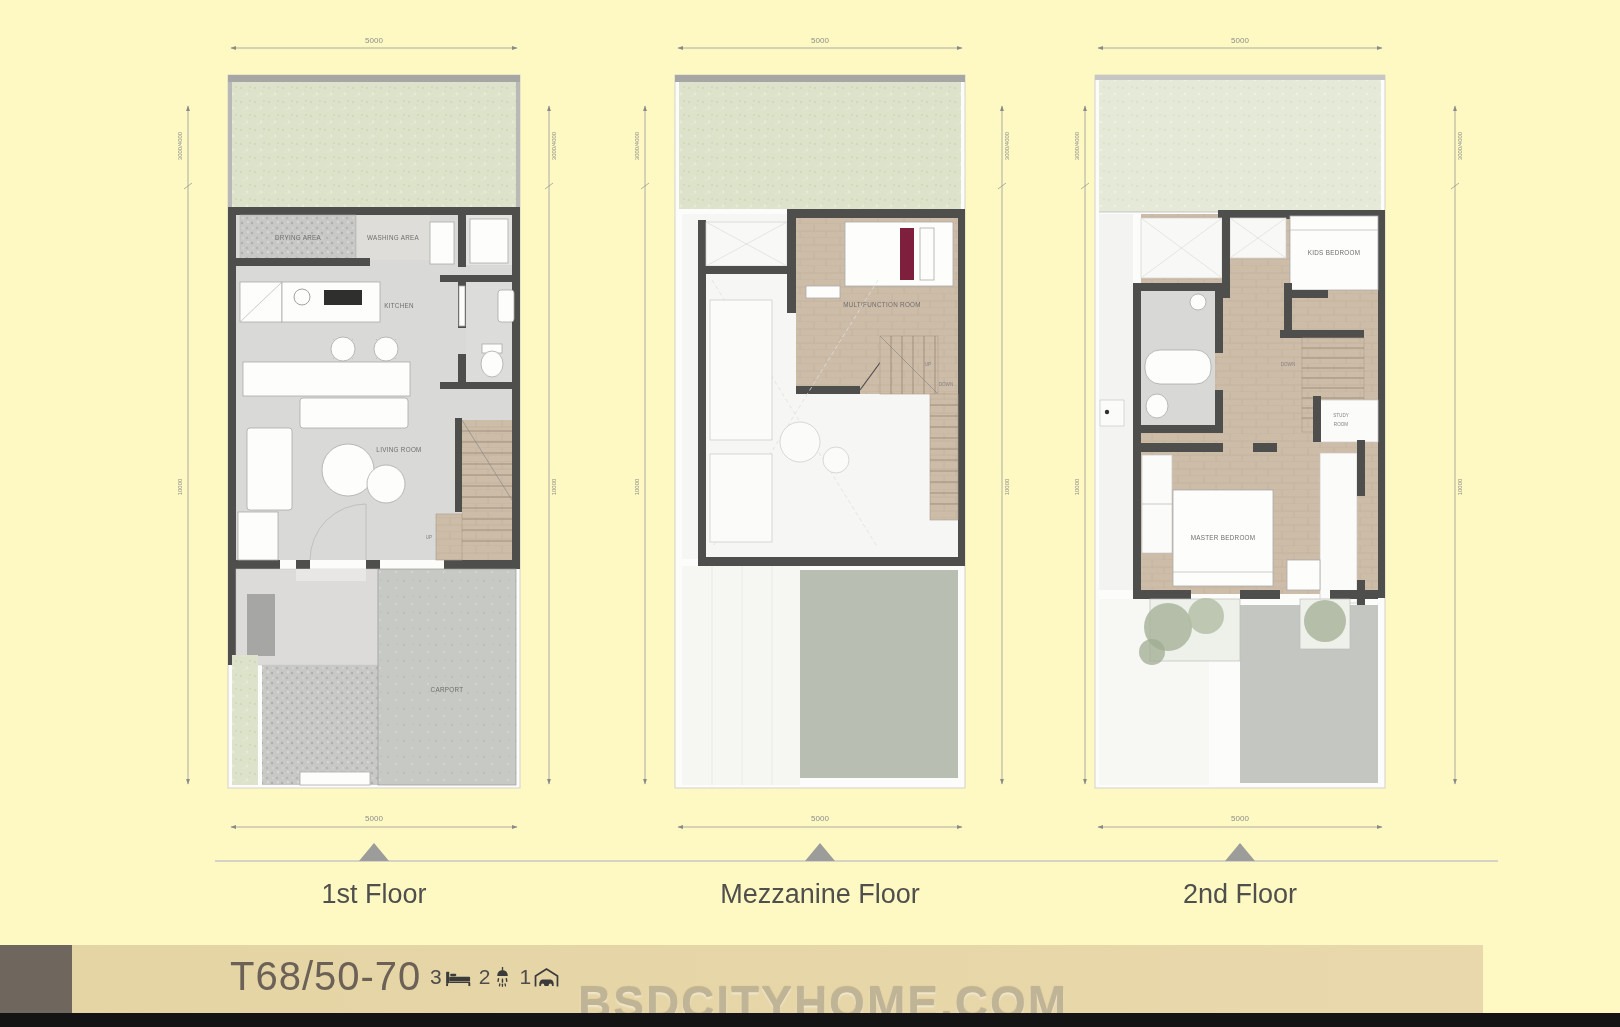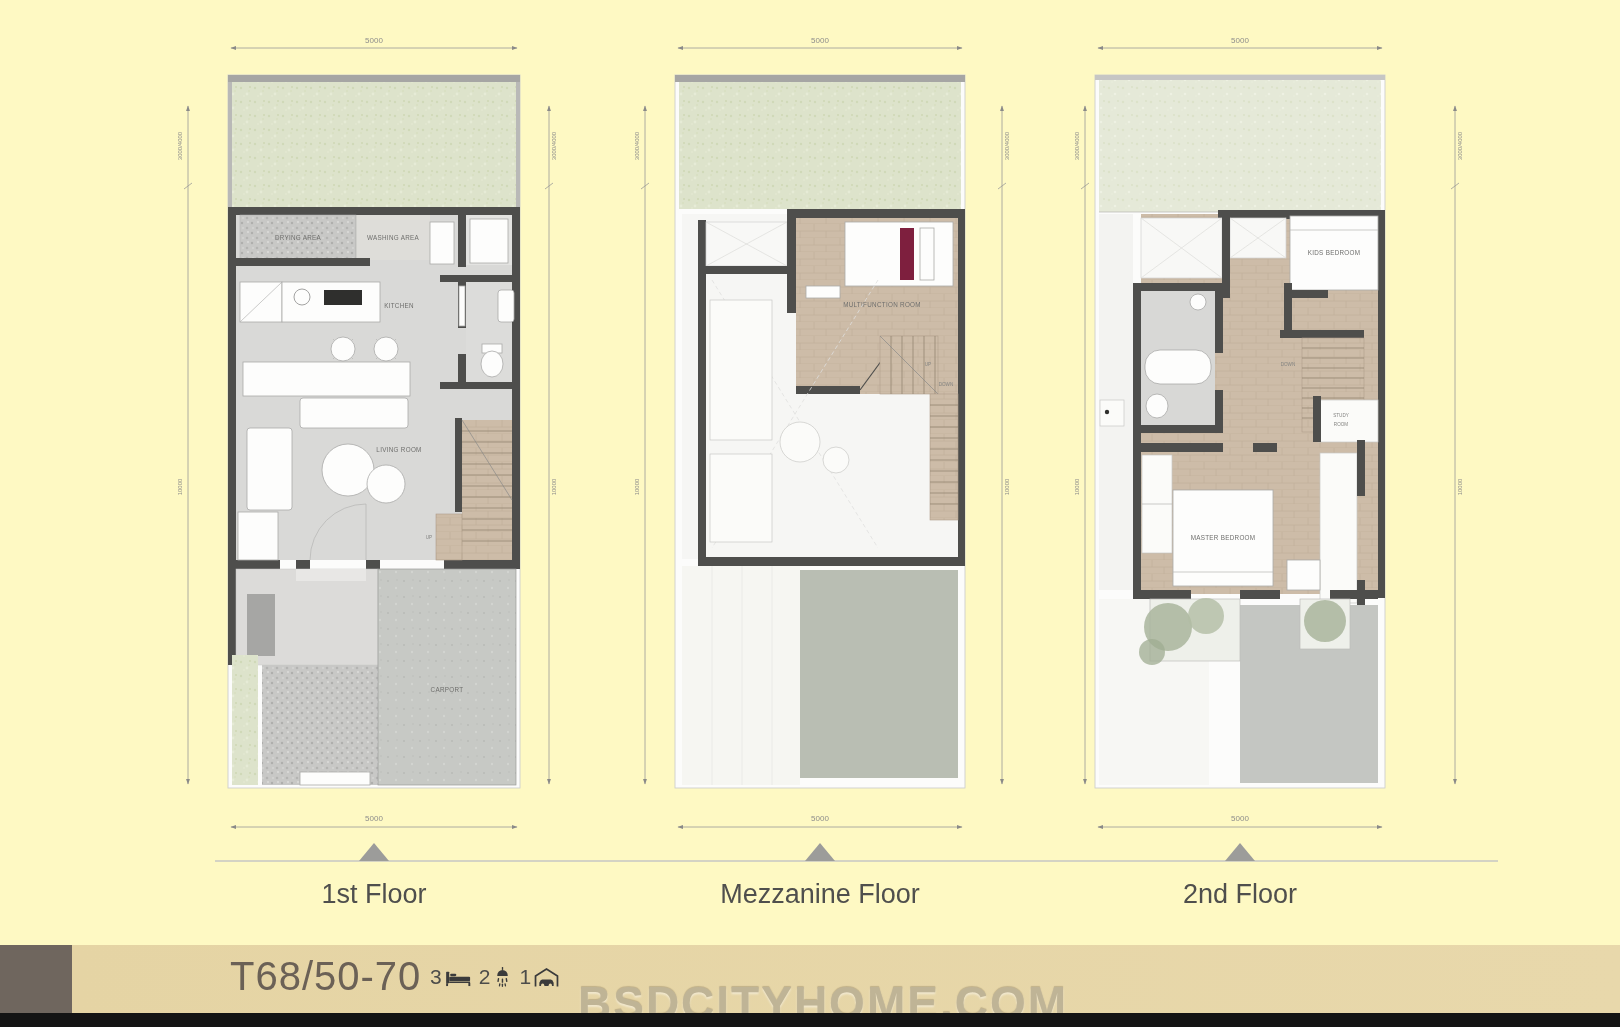--- a/index.html
+++ b/index.html
@@ -13,21 +13,21 @@
   .dimtext{font-size:8px;fill:#8e8e8c;text-anchor:middle;}
   .dimsmall{font-size:6px;fill:#8e8e8c;text-anchor:middle;}
   .rlabel{font-size:6.3px;fill:#6e6e6c;letter-spacing:0.3px;text-anchor:middle;}
   .tinylabel{font-size:4.6px;fill:#848482;text-anchor:middle;}
   .furn{fill:#fdfdfc;stroke:#aaaaa8;stroke-width:0.8;}
   .furn2{fill:#fbfbf9;stroke:#c8c8c6;stroke-width:0.7;}
   .thin{stroke:#b5b5b3;stroke-width:0.7;fill:none;}
   .xline{stroke:#dcdcda;stroke-width:0.7;}
   .steps{stroke:#8e7e6b;stroke-width:0.7;}
   .floorlabel{font-size:27px;fill:#4f4f4d;text-anchor:middle;}
-  .banner{position:absolute;left:0;top:945px;width:1620px;height:68px;}
+  .banner{position:absolute;left:0;top:945px;width:1483px;height:68px;}
   .banner-block{position:absolute;left:0;top:0;width:72px;height:68px;background:#6f665e;}
   .banner-body{position:absolute;left:72px;top:0;right:0;height:68px;
                background:linear-gradient(90deg,#e5d4a4 0%,#e8d8ab 60%,#ead com 100%);
                background:linear-gradient(90deg,#e5d4a4 0%,#e8d8ab 100%);}
   .model{position:absolute;left:158px;top:9px;font-size:40px;color:#6b6156;letter-spacing:1px;}
   .specs{position:absolute;left:358px;top:20px;display:flex;align-items:center;gap:7px;
          font-size:21px;color:#4c4c4a;}
   .spec{display:flex;align-items:center;gap:3px;}
   .spec svg{display:block;}
   .watermark{position:absolute;left:506px;top:15px;font-size:46px;font-weight:700;

